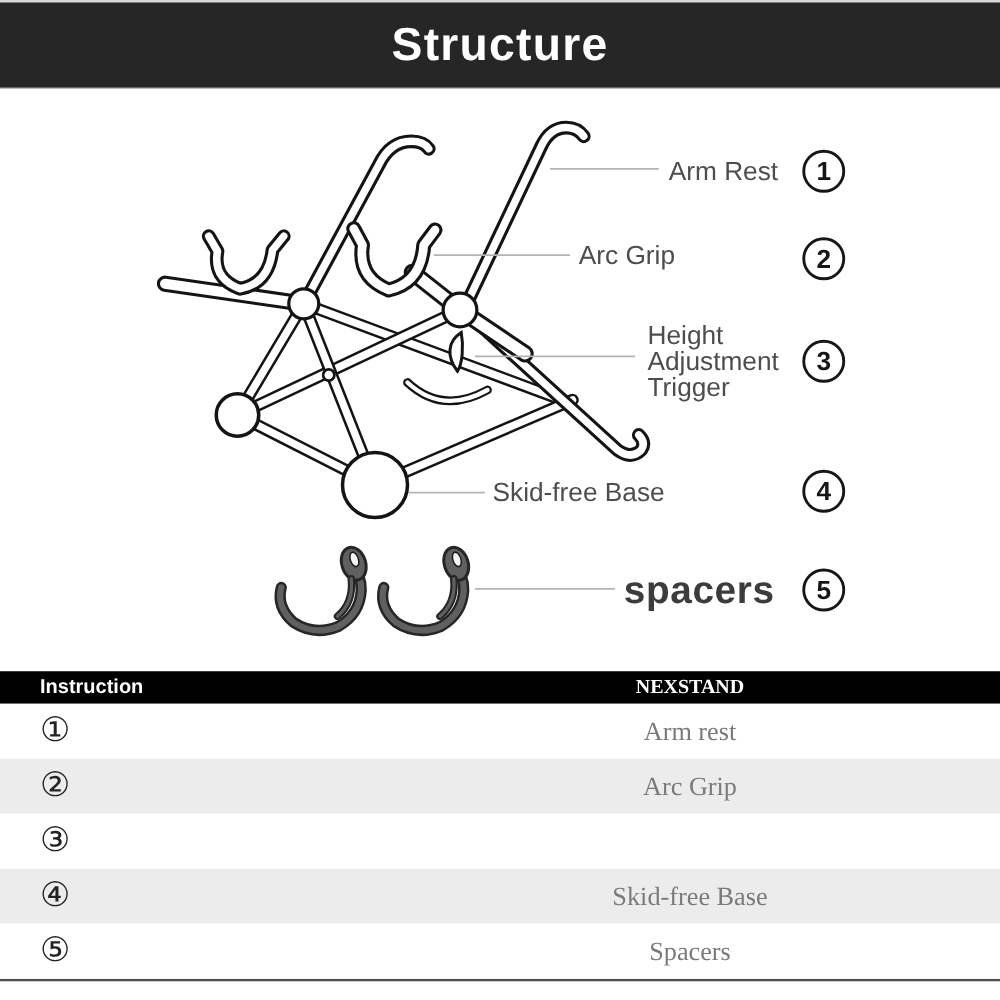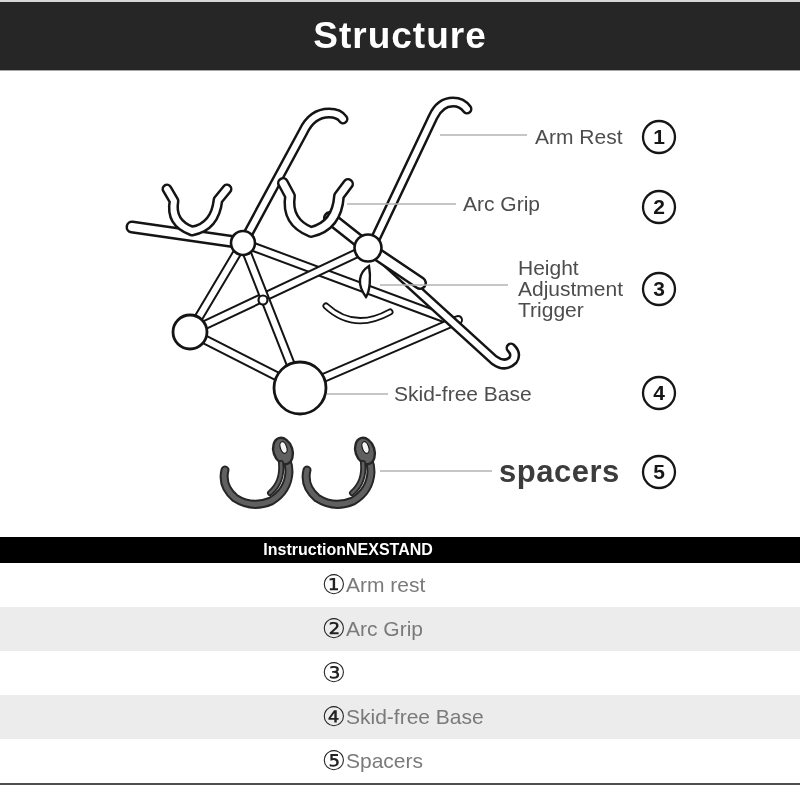--- a/index.html
+++ b/index.html
@@ -24,22 +24,22 @@
   .co-num{font-size:21px;font-weight:bold;fill:#161616;text-anchor:middle;}
   .so{fill:none;stroke:#262626;stroke-linecap:round;stroke-linejoin:round;}
   .si{fill:none;stroke:#606060;stroke-linecap:round;stroke-linejoin:round;}
 
   
   .spec-table{border-bottom:2px solid #4e4e4e;}
   .t-head{display:flex;height:26px;background:#000000;color:#ffffff;
           font-weight:bold;font-size:16px;align-items:center;}
   .t-row{display:flex;height:44px;align-items:center;font-size:21px;color:#7a7a7a;background:#fff;}
   .t-row.alt{background:#ececec;}
-  .c1{width:43.25%;text-align:right;}
-  .c2{width:43.5%;text-align:left;}
+  .c1{width:43.25%;text-align:left;margin-left:32px;}
+  .c2{width:43.5%;text-align:center;font-family:Liberation Serif, serif;}
   .c3{flex:1;}
   .num-cell{font-family:"DejaVu Sans",sans-serif;font-size:27px;color:#222222;line-height:44px;}
 </style>
 </head>
 <body>
 
 <div class="page">
 
   <header class="titlebar">
     <h1>Structure</h1>

